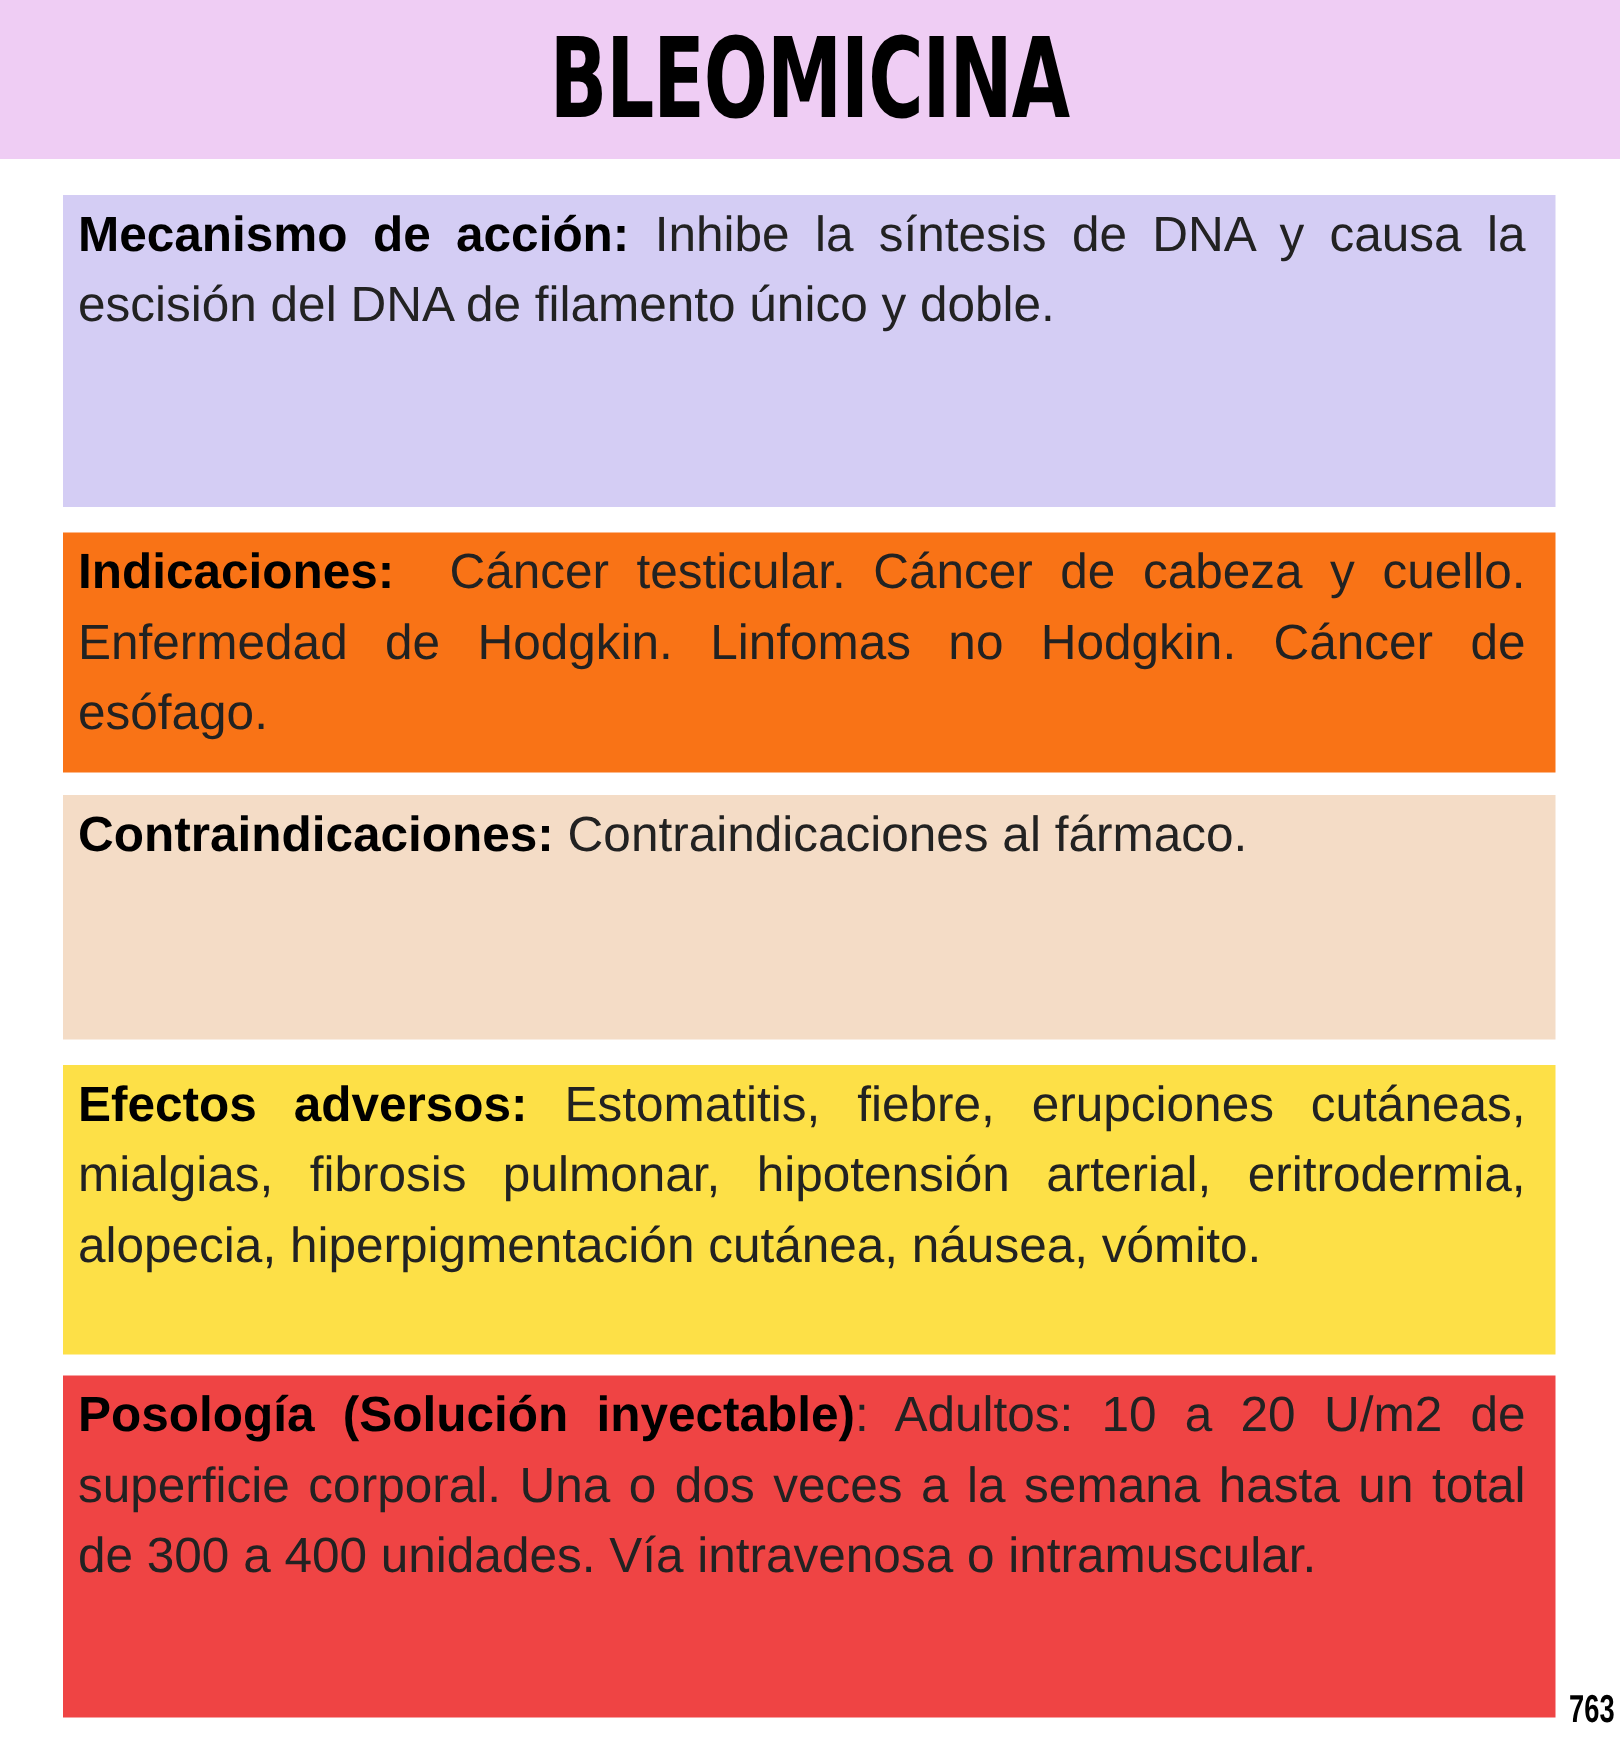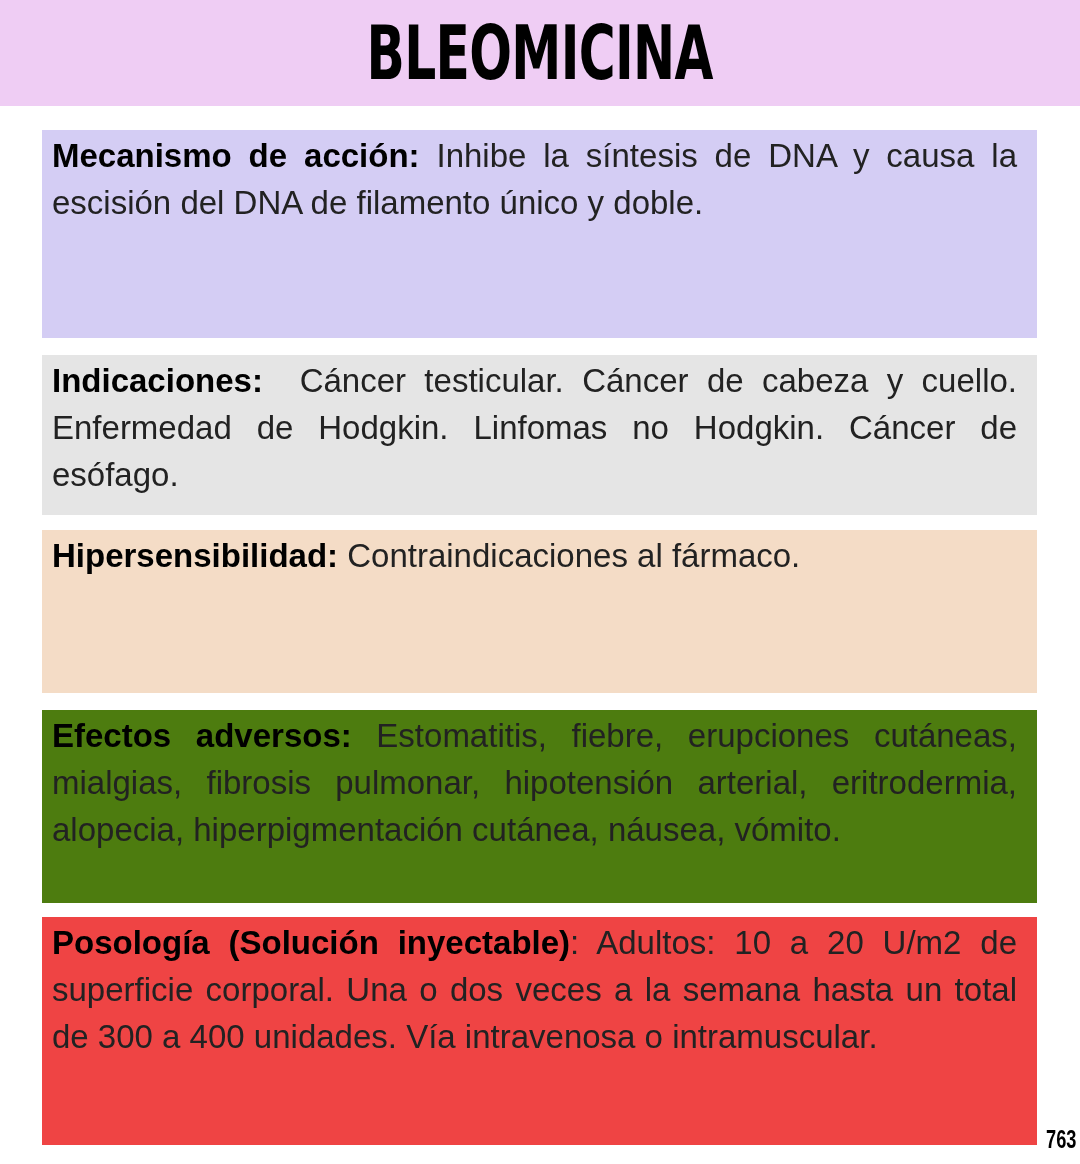--- a/index.html
+++ b/index.html
@@ -34,29 +34,29 @@
 <body>
 
 <div class="header">
   <div class="title">BLEOMICINA</div>
 </div>
 
 <div class="box" style="top:130px;height:208px;background:#d4cdf4;">
   <span class="label">Mecanismo de acción:</span><span class="text"> Inhibe la síntesis de DNA y causa la escisión del DNA de filamento único y doble.</span>
 </div>
 
-<div class="box" style="top:355px;height:160px;background:#e5e5e5;">
+<div class="box" style="top:355px;height:160px;background:#f97316;">
   <span class="label">Indicaciones:</span><span class="text" style="white-space:pre-wrap;">  Cáncer testicular. Cáncer de cabeza y cuello. Enfermedad de Hodgkin. Linfomas no Hodgkin. Cáncer de esófago.</span>
 </div>
 
 <div class="box" style="top:530px;height:163px;background:#f4dcc6;">
-  <span class="label">Hipersensibilidad:</span><span class="text"> Contraindicaciones al fármaco.</span>
+  <span class="label">Contraindicaciones:</span><span class="text"> Contraindicaciones al fármaco.</span>
 </div>
 
-<div class="box" style="top:710px;height:193px;background:#4d7c0f;">
+<div class="box" style="top:710px;height:193px;background:#fde047;">
   <span class="label">Efectos adversos:</span><span class="text"> Estomatitis, fiebre, erupciones cutáneas, mialgias, fibrosis pulmonar, hipotensión arterial, eritrodermia, alopecia, hiperpigmentación cutánea, náusea, vómito.</span>
 </div>
 
 <div class="box" style="top:917px;height:228px;background:#ef4444;">
   <span class="label">Posología (Solución inyectable)</span><span class="text">: Adultos: 10 a 20 U/m2 de superficie corporal. Una o dos veces a la semana hasta un total de 300 a 400 unidades. Vía intravenosa o intramuscular.</span>
 </div>
 
 <div class="page-number">763</div>
 
 </body></html>

